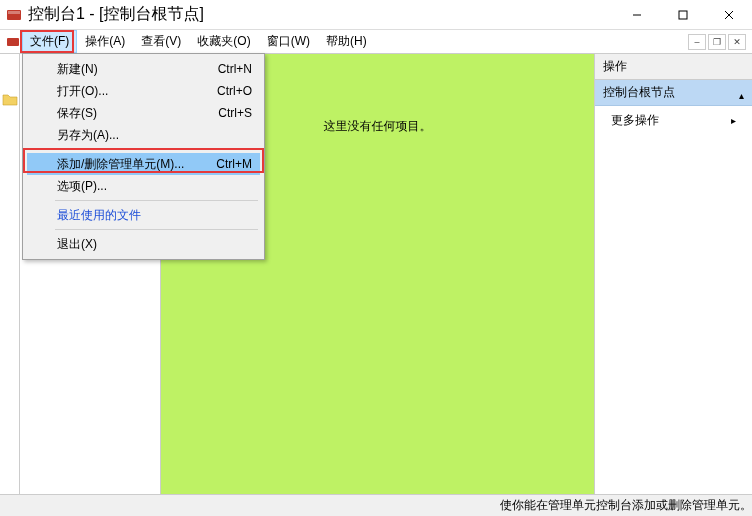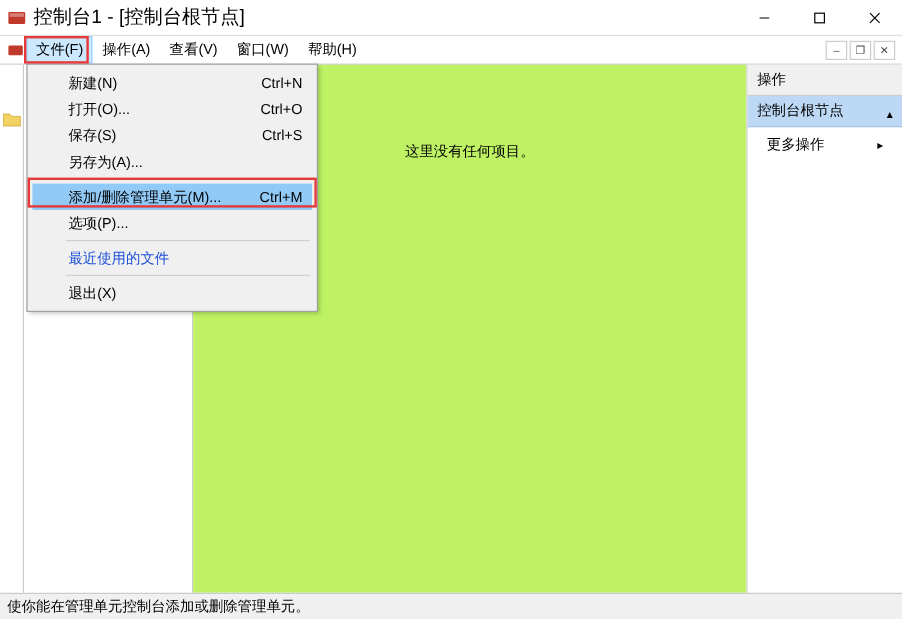--- a/index.html
+++ b/index.html
@@ -24,28 +24,28 @@
 .dropdown .dd-sep { height: 1px; background: #d0d0d0; margin: 3px 2px 3px 28px; }
 .dropdown .dd-item.highlight { background: #91c9f7; }
 .highlight-box { position: absolute; border: 2px solid #e63939; pointer-events: none; z-index: 101; }
 
 .workarea { position: absolute; top: 54px; bottom: 22px; left: 0; right: 0; display: flex; }
 .left-strip { width: 20px; border-right: 1px solid #ccc; background: #fff; padding-top: 38px; display:flex; justify-content:center; }
 .folder-icon { width: 16px; height: 14px; }
 .center { flex: 1; position: relative; display: flex; }
 .tree-panel { width: 141px; border-right: 1px solid #ccc; }
 .content-panel { flex: 1; background: #bef264; padding-top: 64px; text-align: center; font-size: 12px; color: #000; }
-.right-panel { width: 130px; border-left: 1px solid #ccc; background: #fff; display:flex; flex-direction:column; }
+.right-panel { width: 158px; border-left: 1px solid #ccc; background: #fff; display:flex; flex-direction:column; }
 .right-panel .hdr { background: #f0f0f0; border-bottom: 1px solid #ccc; padding: 4px 8px; font-size: 12px; }
 .right-panel .section { background: #bcd8f4; padding: 4px 8px; font-size: 12px; display:flex; align-items:flex-end; border-bottom:1px solid #a8c7e6; }
 .right-panel .section .tri { margin-left:auto; font-size:10px; }
 .right-panel .action-item { padding: 6px 16px; font-size: 12px; display:flex; align-items:center; }
 .right-panel .action-item .tri { margin-left:auto; font-size:10px; }
 
-.statusbar { position: absolute; bottom: 0; left: 0; right: 0; height: 22px; border-top: 1px solid #ccc; background: #f0f0f0; padding-left: 6px; display: flex; align-items: center; font-size: 12px; }
+.statusbar { position: absolute; bottom: 0; left: 0; right: 0; height: 22px; border-top: 1px solid #ccc; background: #f0f0f0; padding-left: 6px; display: flex; align-items: center; font-size: 12px; justify-content: flex-end; }
 </style>
 </head>
 <body>
 
 <div class="titlebar">
   <span class="app-icon">
     <svg width="16" height="16">
         <rect x="1" y="3" width="14" height="10" fill="#c0392b" rx="1"></rect>
         <rect x="2" y="4" width="12" height="3" fill="#fff" opacity="0.35"></rect>
       </svg>
@@ -76,20 +76,23 @@
       </svg>
   </span>
   <div class="menuitem open">
       <span>文件(F)</span>
     </div>
   <div class="menuitem">
       <span>操作(A)</span>
     </div>
   <div class="menuitem">
       <span>查看(V)</span>
+    </div>
+  <div class="menuitem">
+      <span>收藏夹(O)</span>
     </div>
   <div class="menuitem">
       <span>窗口(W)</span>
     </div>
   <div class="menuitem">
       <span>帮助(H)</span>
     </div>
   <div class="right-btns">
     <div class="small-btn">‒</div>
     <div class="small-btn">❐</div>

